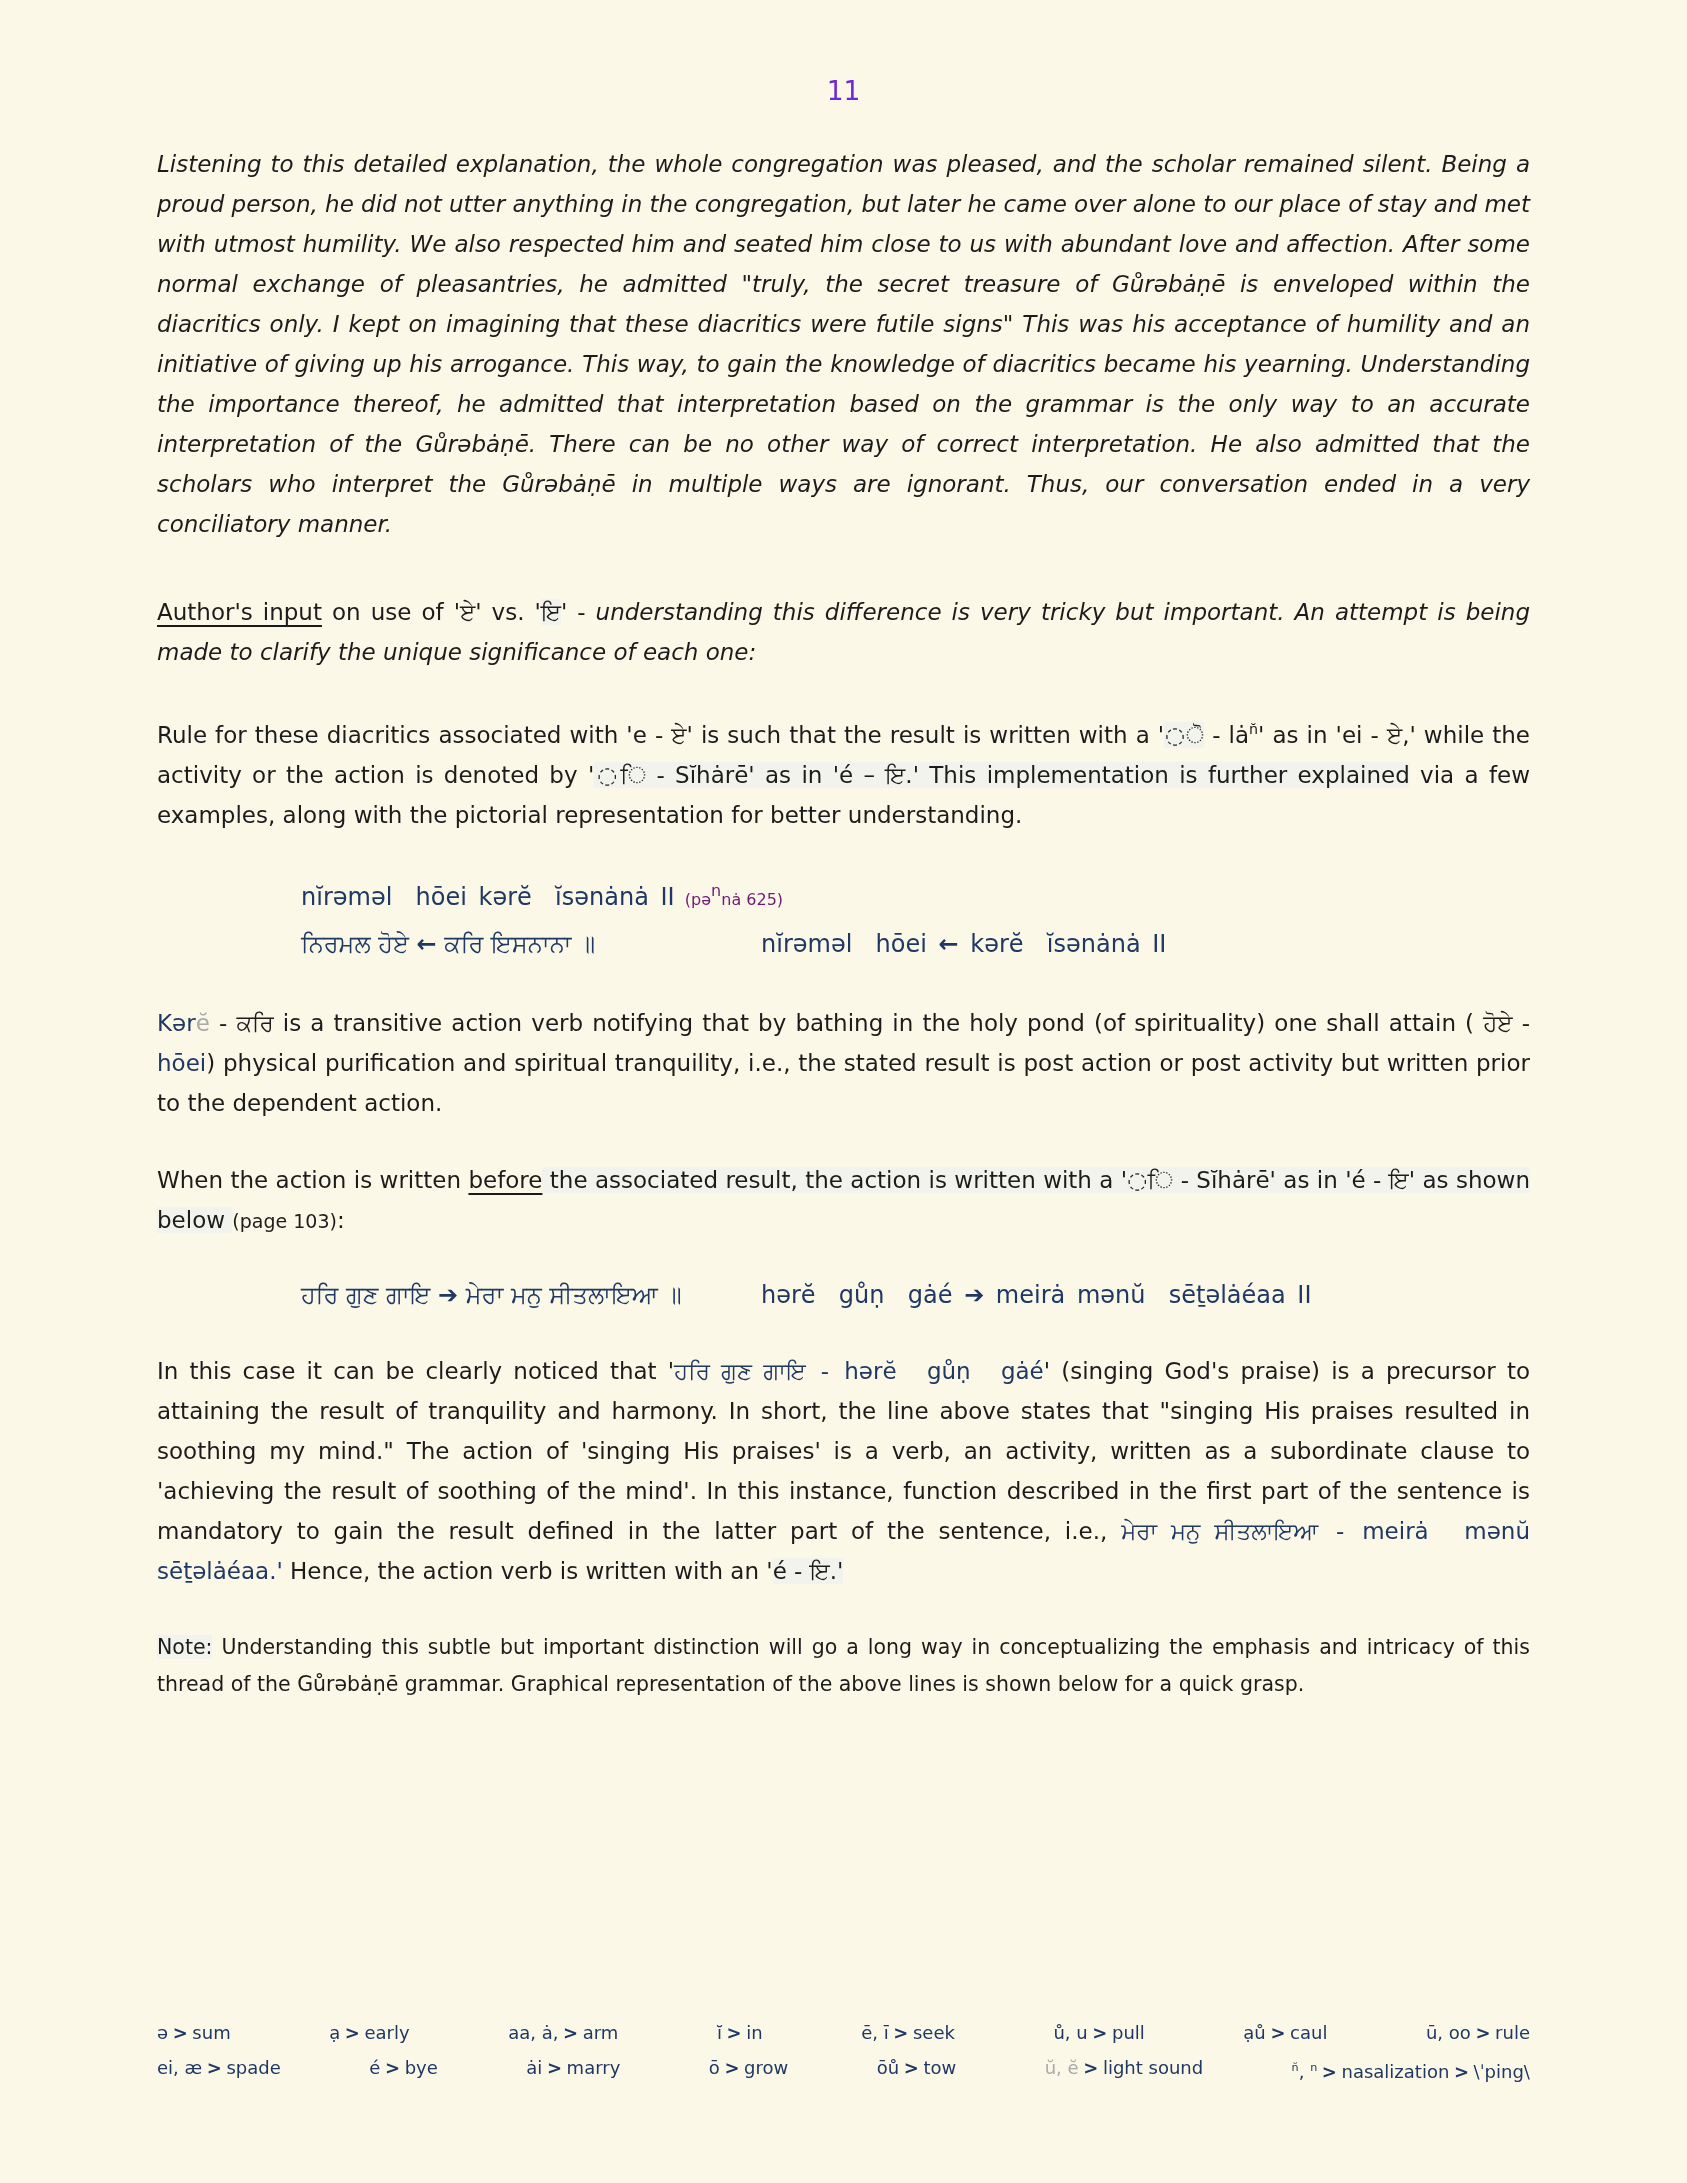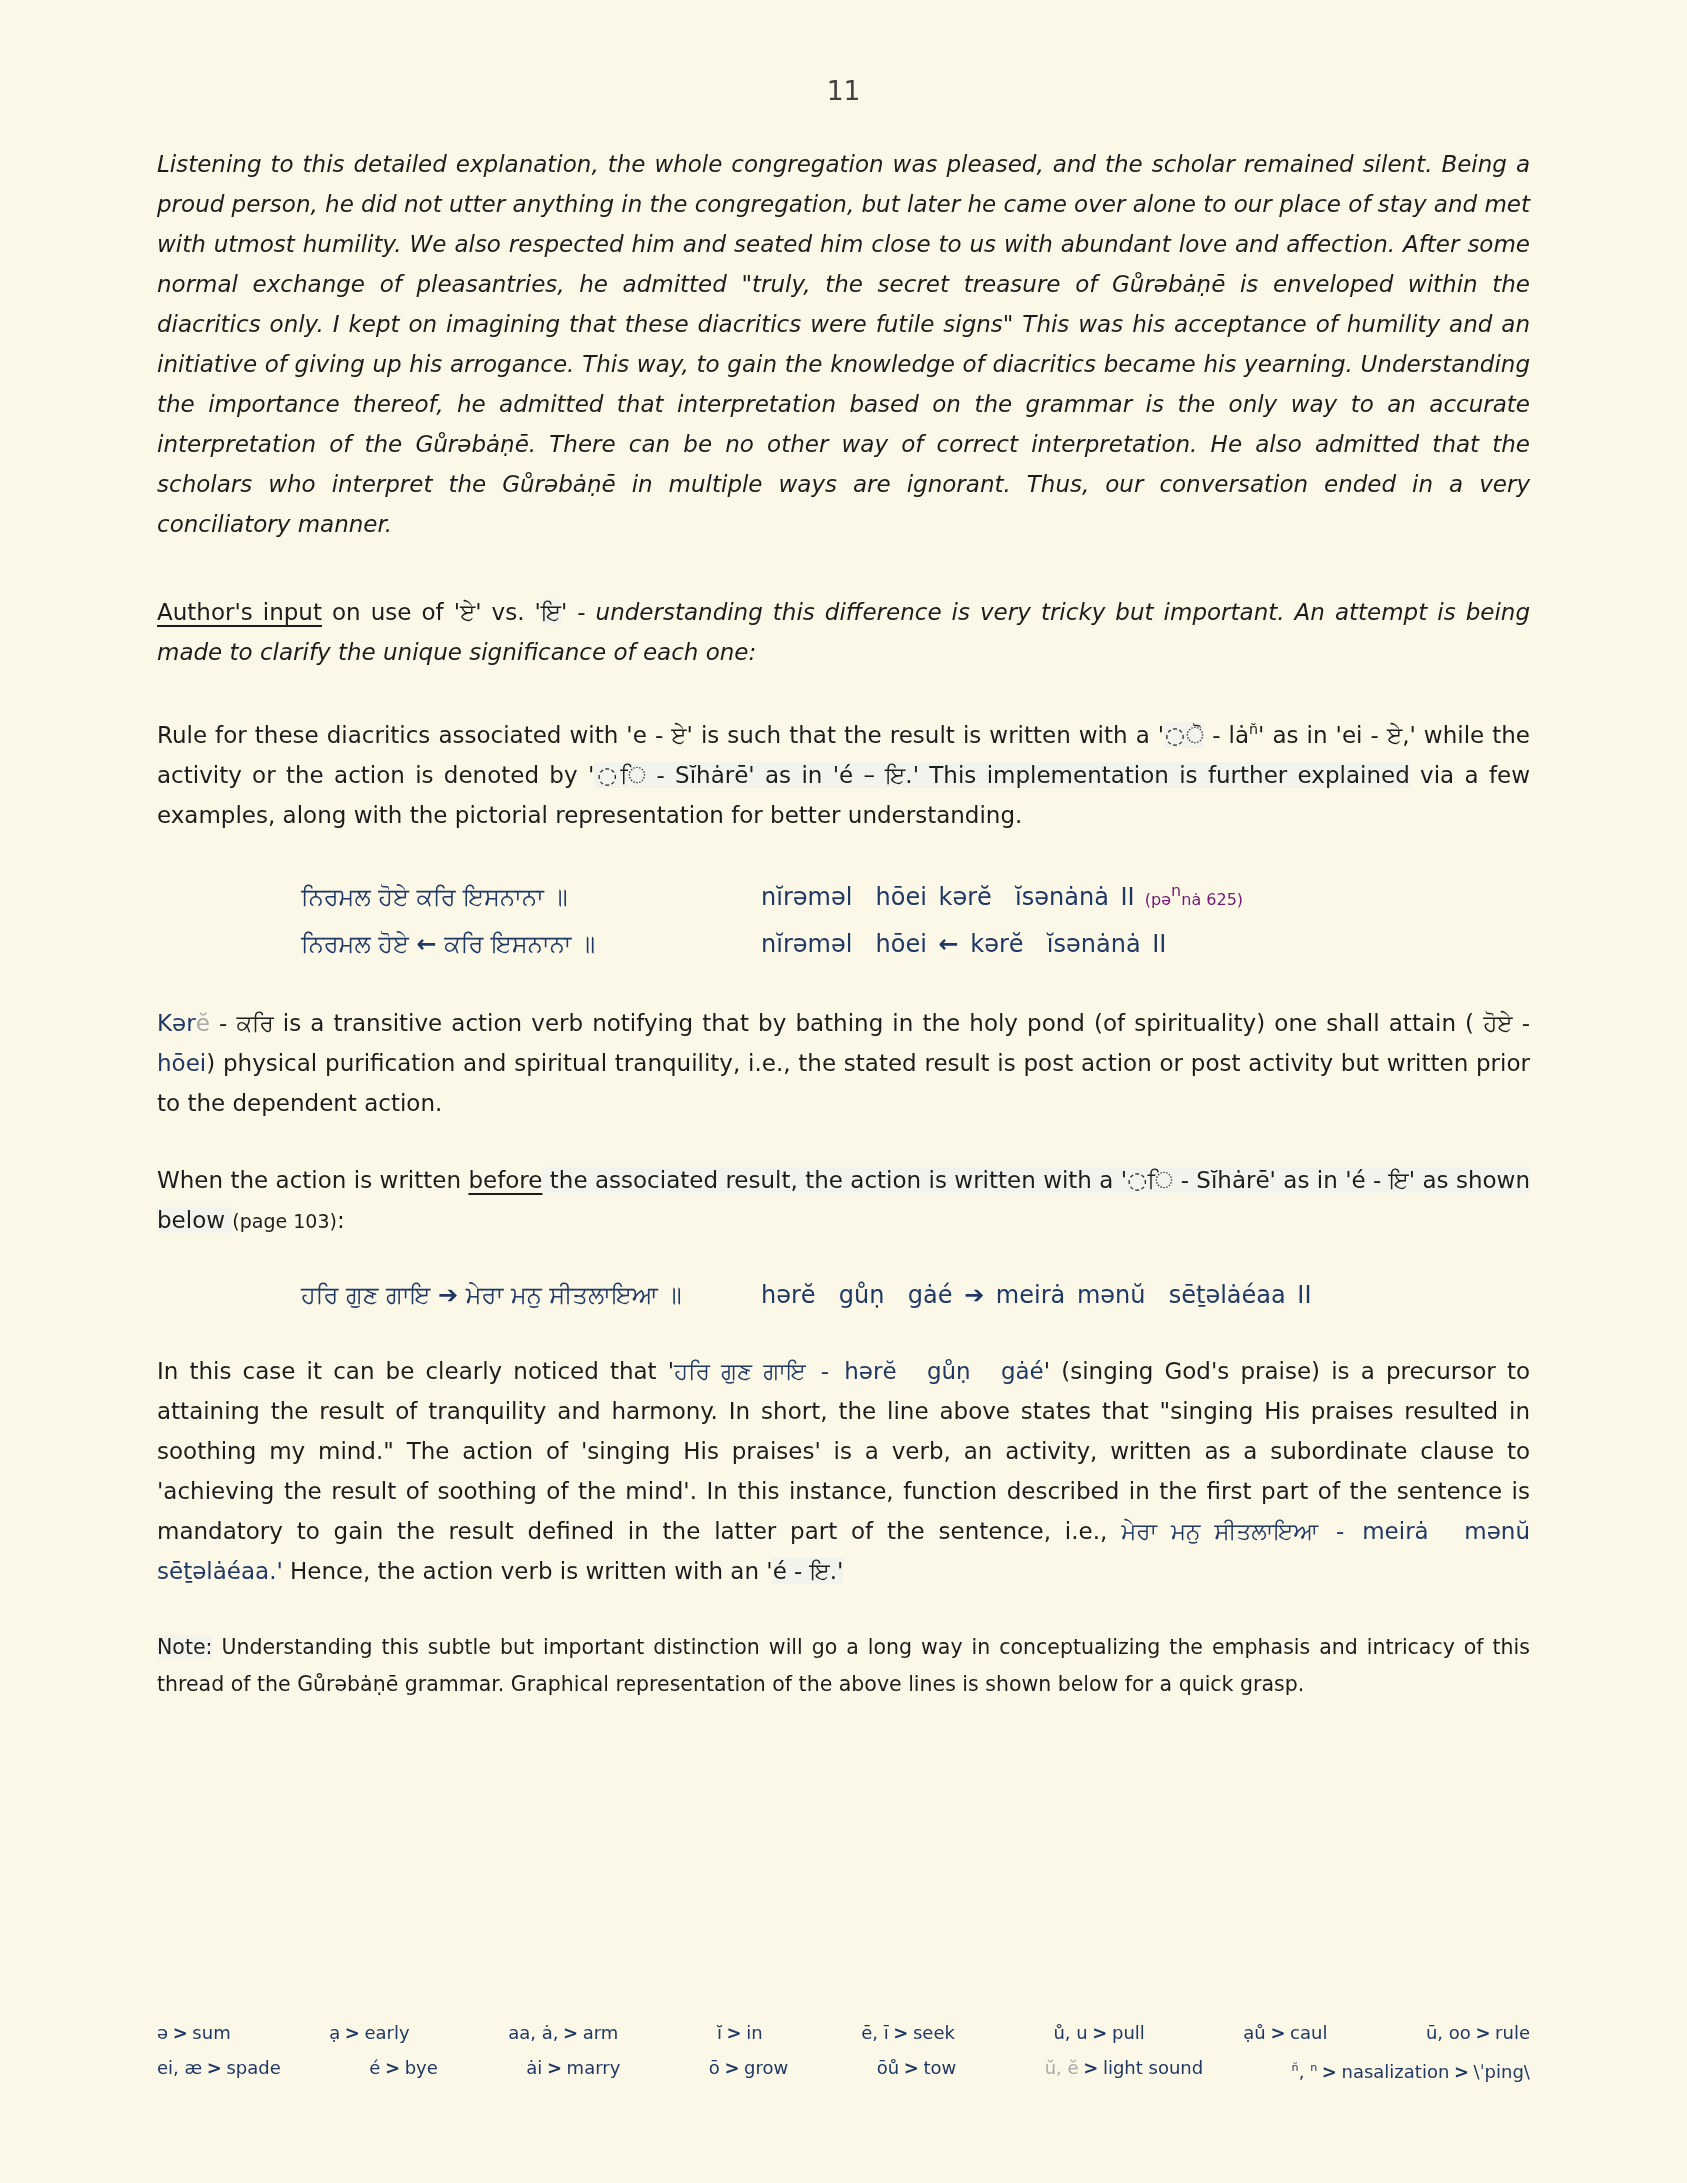--- a/index.html
+++ b/index.html
@@ -2,21 +2,21 @@
 <html style="font-size:10.6px"><head>
 <meta charset="utf-8">
 <style>
   html,body{margin:0;padding:0;}
   .page{
     position:relative;width:1687px;height:2183px;overflow:hidden;
     background:#FCF8E7;box-sizing:border-box;padding:0 157px;
     font-family:"DejaVu Sans","Liberation Sans",sans-serif;color:#1C1C1C;
   }
   p{margin:0;}
-  .pageno{padding-top:74px;text-align:center;color:#404040;font-size:26.5px;line-height:34px;}
+  .pageno{padding-top:74px;text-align:center;color:#6d28d9;font-size:26.5px;line-height:34px;}
   .body{font-size:23px;line-height:40px;text-align:justify;}
   .it{font-style:italic;}
   .u{text-decoration:underline;text-decoration-thickness:2px;text-underline-offset:4.6px;}
   .hl{background:#F3F3EE;}
   .gray{color:#A9A9A9;}
   .g{color:#1F3864;}
   .translit{color:#1F3864;white-space:pre-wrap;word-spacing:4px;}
   .ref{color:#701a75;font-size:16px;white-space:pre-wrap;}
   .sm{font-size:19px;}
   .arrow{font-weight:900;}
@@ -51,21 +51,20 @@
   <p class="body mt-auth">
     <span class="u">Author's input</span><span> on use of 'ਏ' vs. '</span><span class="hl">ਇ</span><span>' - </span><span class="it">understanding this difference is very tricky but important. An attempt is being made to clarify the unique significance of each one:</span>
   </p>
 
   <p class="body mt-rule">
     <span>Rule for these diacritics associated with 'e - ਏ' is such that the result is written with a '</span><span class="hl">◌ੋ</span><span> - lȧ</span><sup>n̆</sup><span>' as in 'ei - ਏ,' while the activity or the action is denoted by '</span><span class="hl">◌ਿ - Sĭhȧrē' as in 'é – ਇ.' This implementation is further explained</span><span> via a few examples, along with the pictorial representation for better understanding.</span>
   </p>
 
   <div class="mt-ex1">
     <div class="ex">
-      <span class="gcol">ਨਿਰਮਲ ਹੋਏ ਕਰਿ ਇਸਨਾਨਾ ॥</span>
       <span class="tcol"><span class="translit">nĭrəməl  hōei kər</span><span class="translit gray">ĕ</span><span class="translit">  ĭsənȧnȧ II</span><span class="ref">  (pə</span><sup class="ref">n</sup><span class="ref">nȧ 625)</span></span>
     </div>
     <div class="ex">
       <span class="gcol"><span>ਨਿਰਮਲ ਹੋਏ </span><span class="arrow">←</span><span> ਕਰਿ ਇਸਨਾਨਾ ॥</span></span>
       <span class="tcol"><span class="translit">nĭrəməl  hōei </span><span class="arrow translit">←</span><span class="translit"> kər</span><span class="translit gray">ĕ</span><span class="translit">  ĭsənȧnȧ II</span></span>
     </div>
   </div>
 
   <p class="body mt-kare">
     <span class="g">Kər</span><span class="gray">ĕ</span><span> - ਕਰਿ is a transitive action verb notifying that by bathing in the holy pond (of spirituality) one shall attain ( ਹੋਏ - </span><span class="g">hōei</span><span>) physical purification and spiritual tranquility, i.e., the stated result is post action or post activity but written prior to the dependent action.</span>

